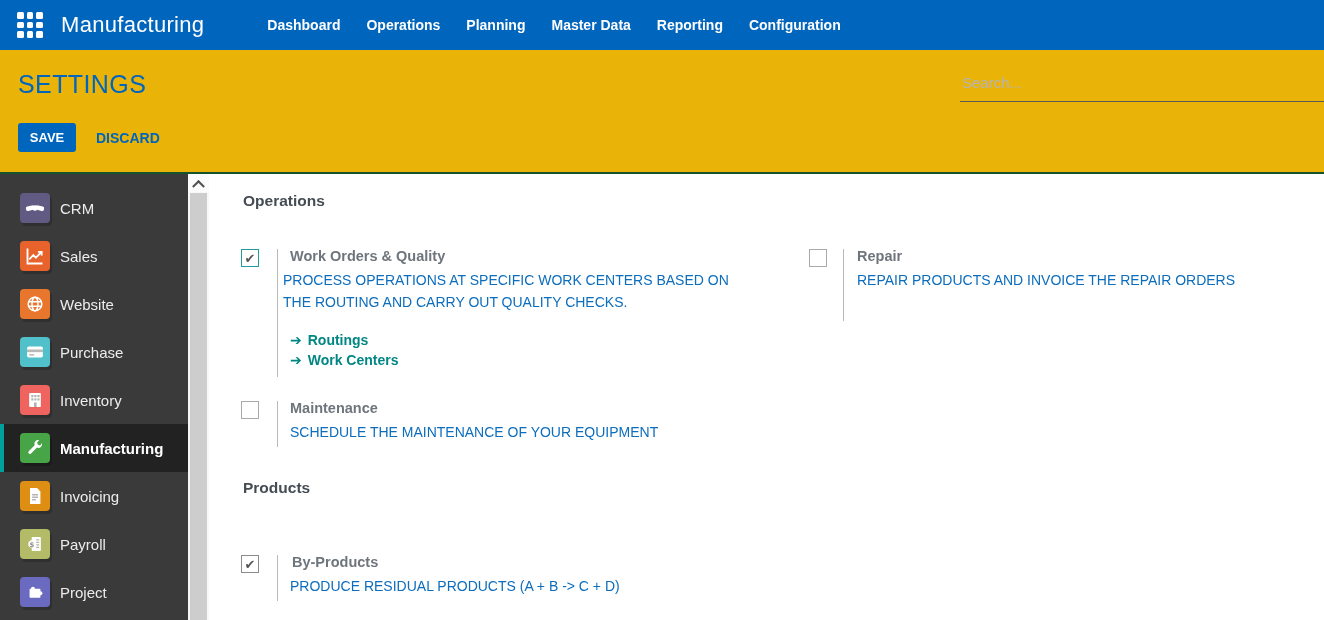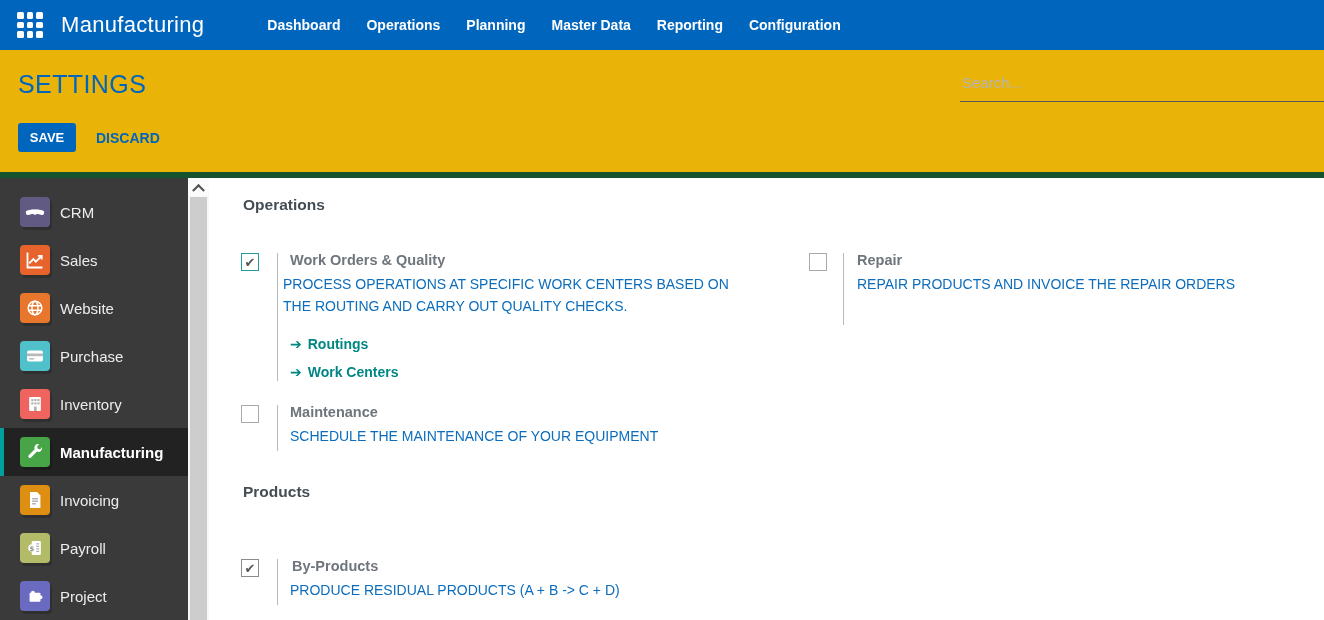--- a/index.html
+++ b/index.html
@@ -27,21 +27,21 @@
                     font-family:"Liberation Sans",sans-serif;}
   .search-box input::placeholder{color:#b5b5b5;}
   .save-btn{position:absolute;left:18px;top:123px;width:58px;height:29px;background:#0065bd;
             color:#fff;font-weight:700;font-size:13px;border:none;border-radius:3px;
             cursor:pointer;font-family:"Liberation Sans",sans-serif;}
   .discard-btn{position:absolute;left:90px;top:123px;height:29px;background:none;border:none;
                color:#0065bd;font-weight:700;font-size:14px;cursor:pointer;
                font-family:"Liberation Sans",sans-serif;}
 
   
-  .content{position:absolute;top:172px;left:0;right:0;bottom:0;border-top:6px solid #14532d;padding-left:31px;}
+  .content{position:absolute;top:172px;left:0;right:0;bottom:0;border-top:2px solid #14532d;padding-left:31px;}
 
   
   .sidebar{position:absolute;left:0;top:0;bottom:0;width:188px;background:#3a3a3a;
            padding-top:10px;box-sizing:border-box;}
   .side-item{height:48px;display:flex;align-items:center;position:relative;cursor:pointer;}
   .side-item.active{background:#222;}
   .side-item.active::before{content:"";position:absolute;left:0;top:0;bottom:0;width:4px;
                             background:#00a09d;}
   .app-icon{width:30px;height:30px;border-radius:4px;margin-left:20px;flex:0 0 30px;
             display:flex;align-items:center;justify-content:center;
@@ -63,21 +63,21 @@
   .section-title{position:absolute;font-size:15.5px;font-weight:700;color:#454d54;}
   .checkbox{position:absolute;width:18px;height:18px;box-sizing:border-box;background:#fff;
             border:1px solid #a9a9a9;cursor:pointer;display:flex;align-items:center;
             justify-content:center;}
   .checkbox.checked::after{content:"\2714";font-size:13px;color:#555;margin-top:1px;}
   .checkbox.teal{border:1px solid #239b9b;}
   .checkbox.gray{border:1px solid #8b8b8b;}
   .vline{position:absolute;width:1px;background:#b9b9b9;}
   .item-label{position:absolute;font-size:14.5px;font-weight:700;color:#6e757c;}
   .item-desc{position:absolute;font-size:14px;color:#0c6dbd;line-height:22px;cursor:pointer;}
-  .links{position:absolute;display:flex;flex-direction:column;gap:8px;}
+  .links{position:absolute;display:flex;flex-direction:column;gap:0;}
   .links a{font-size:14px;font-weight:700;color:#008784;text-decoration:none;cursor:pointer;
            line-height:20px;}
   .links a .arr{color:#008784;margin-right:6px;font-weight:400;}
 </style>
 </head>
 <body>
 
 <div id="app">
 
   <div class="topbar">

